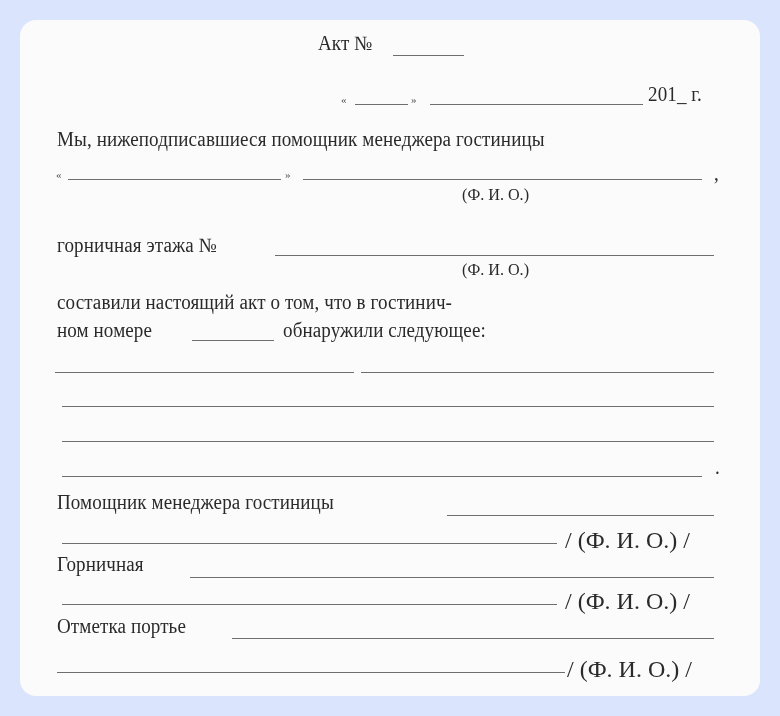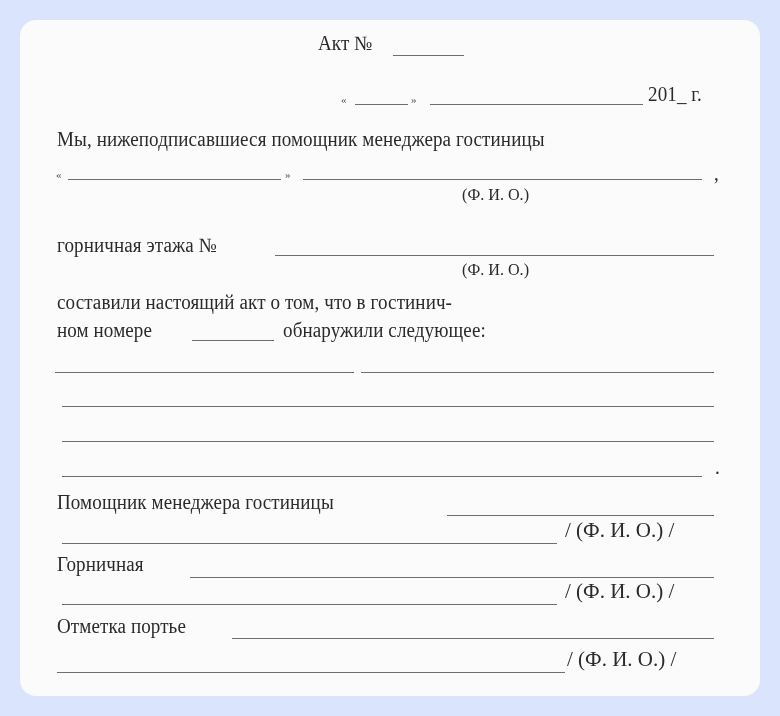--- a/index.html
+++ b/index.html
@@ -34,21 +34,22 @@
       letter-spacing: 0.1px;
       transform: scaleX(0.93);
       transform-origin: left bottom;
     }
     .small {
       font-size: 17px;
       transform: scaleX(0.95);
       transform-origin: left bottom;
     }
     .sig {
-      font-size: 21px;
+      font-size: 24px;
+      margin-top: 8px;
     }
     .line {
       position: absolute;
       height: 0;
       border-top: 1.6px solid #6e6e6e;
     }
     .q {
       font-size: 11px;
       color: #555;
     }

